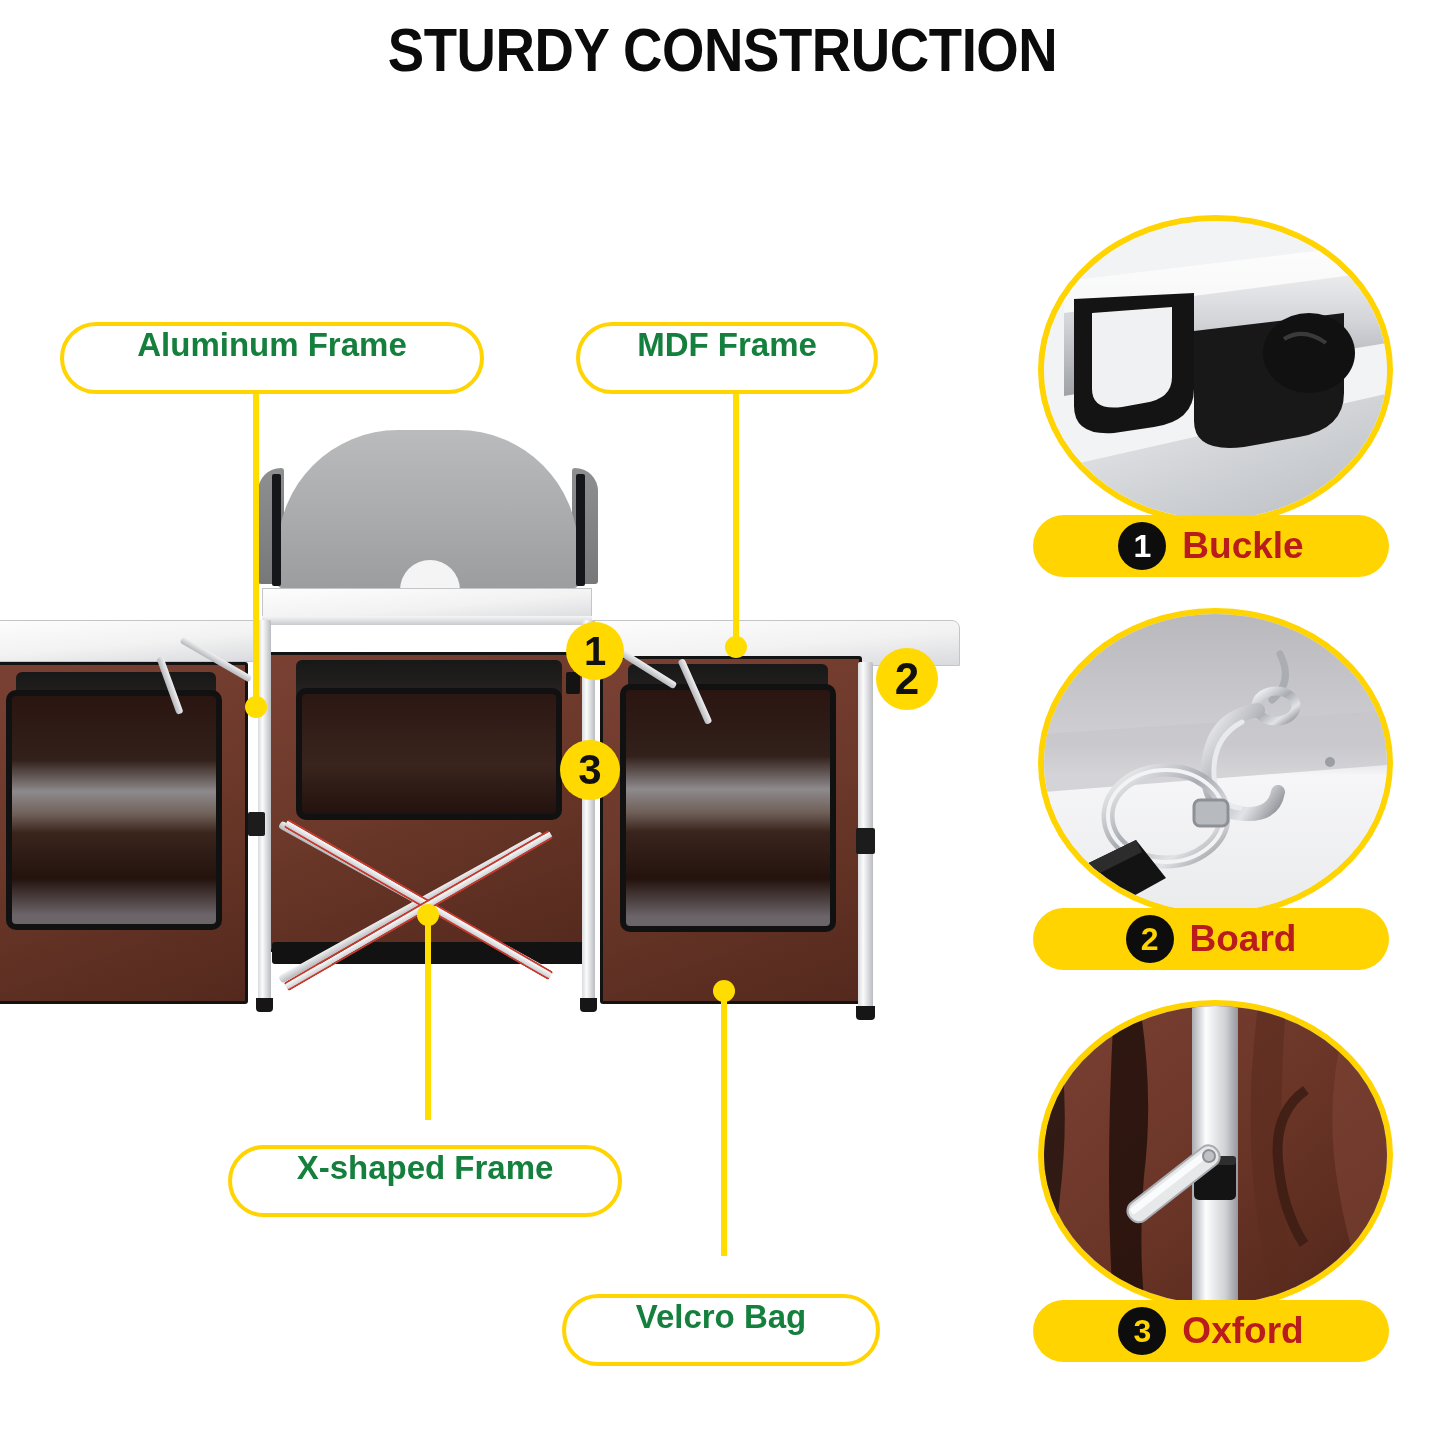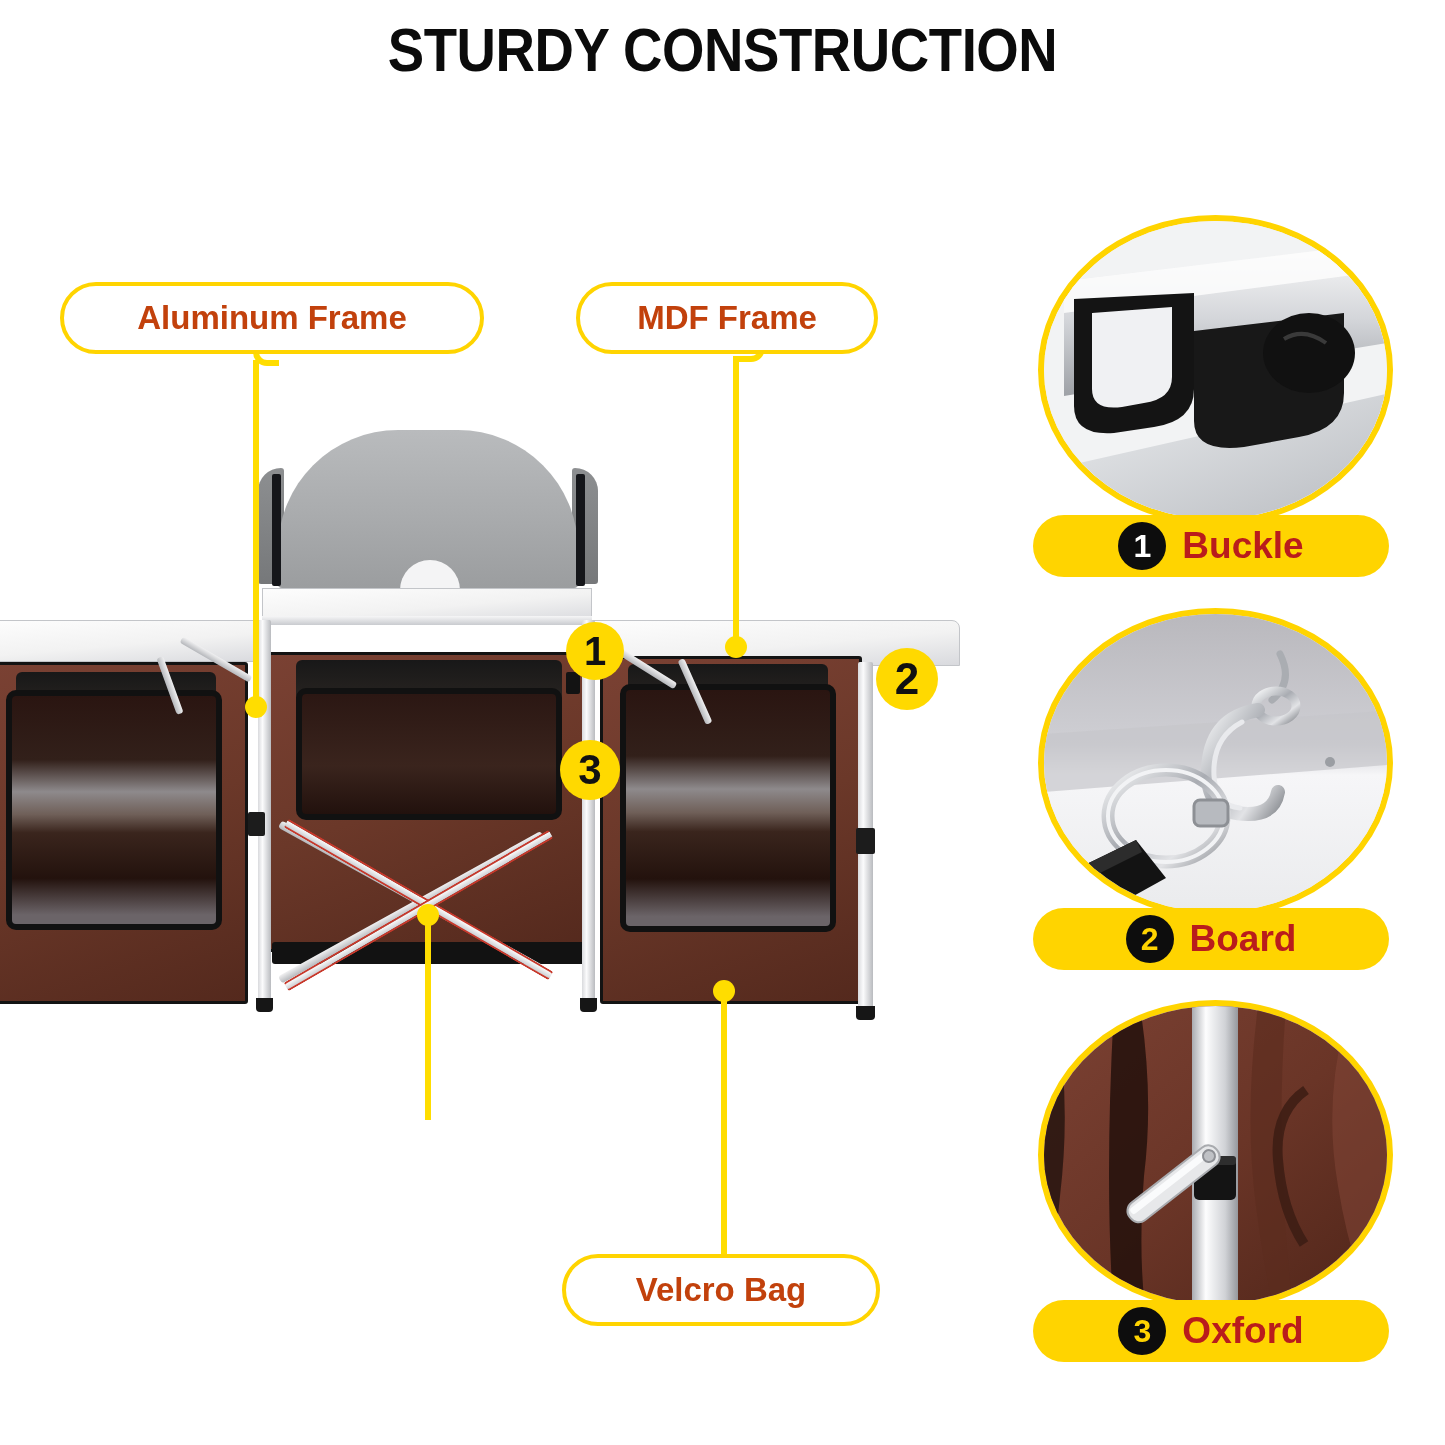--- a/index.html
+++ b/index.html
@@ -39,23 +39,23 @@
     --brown-dk: #5A2F23;
     --alu: #e8e9eb;
   }
 
   
   .pill-out {
     position: absolute;
     background: #ffffff;
     border: 4px solid #FFD400;
     border-radius: 40px;
-    display: flex; align-items: center; justify-content: center;
-    font-size: 33px; font-weight: 700; color: #c2410c;
-    white-space: nowrap; z-index: 40;
+    display: flex; align-items: flex-start; justify-content: center;
+    font-size: 33px; font-weight: 700; color: #15803d;
+    white-space: nowrap; z-index: 40; margin-top: 40px;
   }
 
   
   .lead {
     position: absolute; background: var(--yellow-line); z-index: 30;
   }
   .lead-v { width: 6px; }
   .lead-h { height: 6px; }
   .dot {
     position: absolute; width: 22px; height: 22px; border-radius: 50%;
@@ -207,20 +207,23 @@
   <div class="lead lead-v" style="left:733px; top:356px; height:290px;"></div>
   <div class="dot" style="left:725px; top:636px;"></div>
 
   <div class="pill-out" style="left:576px; top:282px; width:302px; height:72px;">
     <span>MDF Frame</span>
   </div>
 
   <div class="lead lead-v" style="left:425px; top:912px; height:208px;"></div>
   <div class="dot" style="left:417px; top:904px;"></div>
 
+  <div class="pill-out" style="left:228px; top:1105px; width:394px; height:72px;">
+    <span>X-shaped Frame</span>
+  </div>
 
   <div class="lead lead-v" style="left:721px; top:988px; height:268px;"></div>
   <div class="dot" style="left:713px; top:980px;"></div>
 
   <div class="pill-out" style="left:562px; top:1254px; width:318px; height:72px;">
     <span>Velcro Bag</span>
   </div>
 
   <div class="marker" style="left:566px; top:622px; width:58px; height:58px; font-size:40px;">
     <span>1</span>

